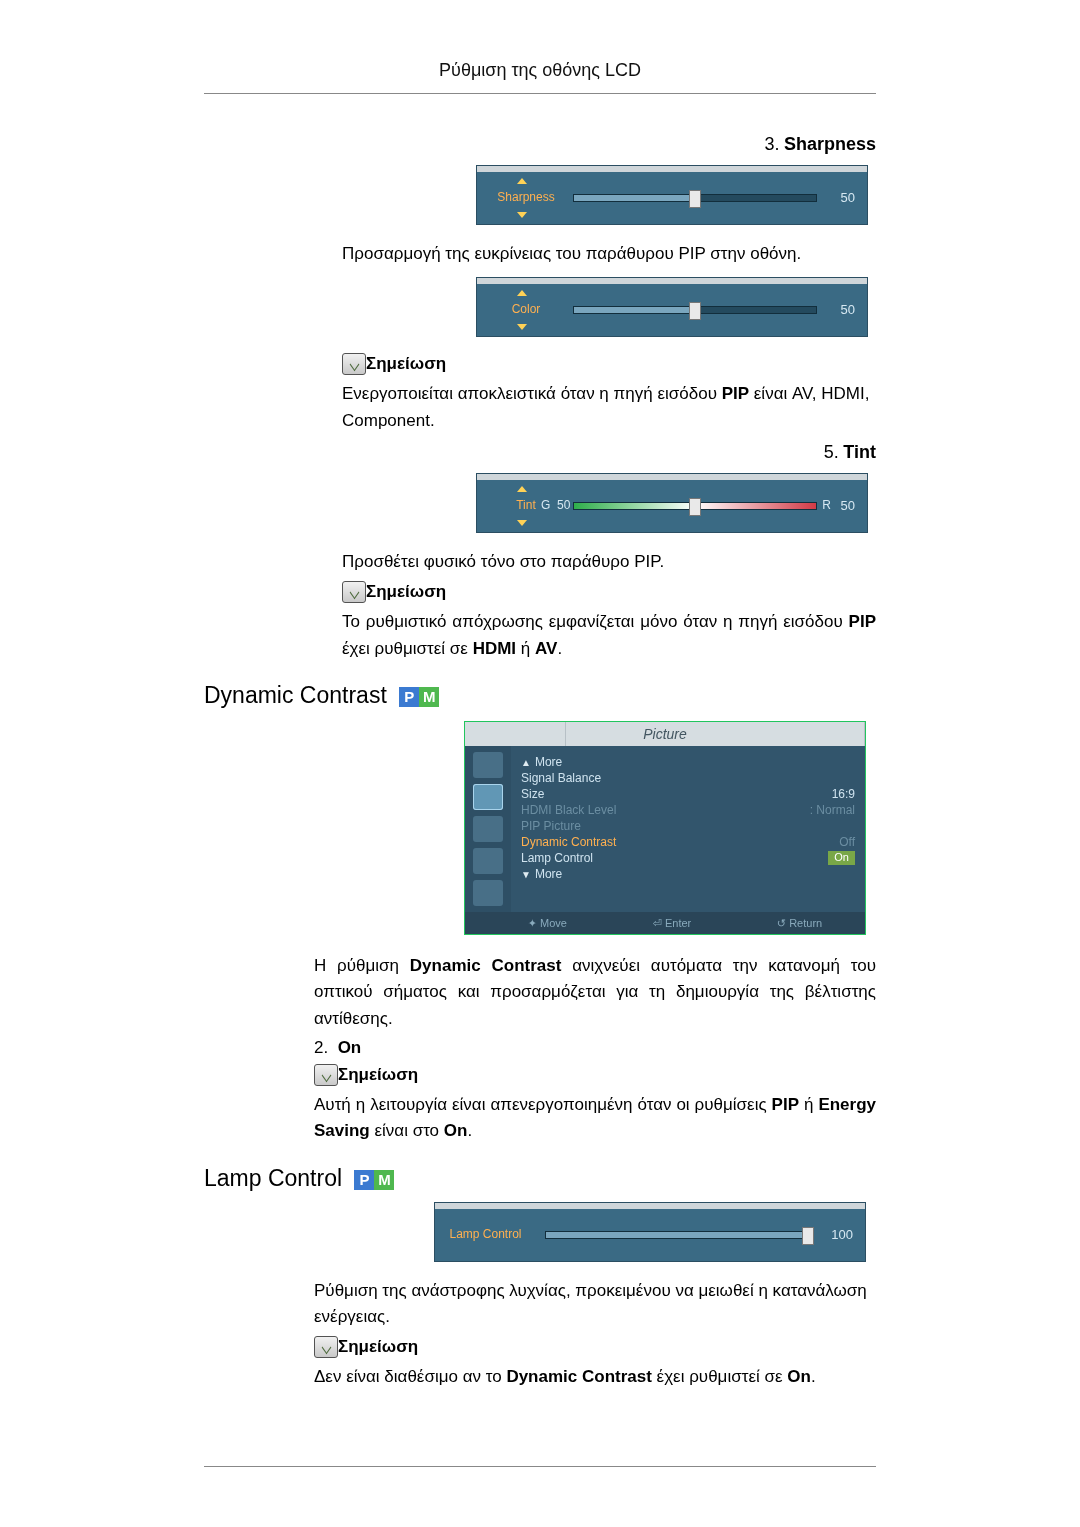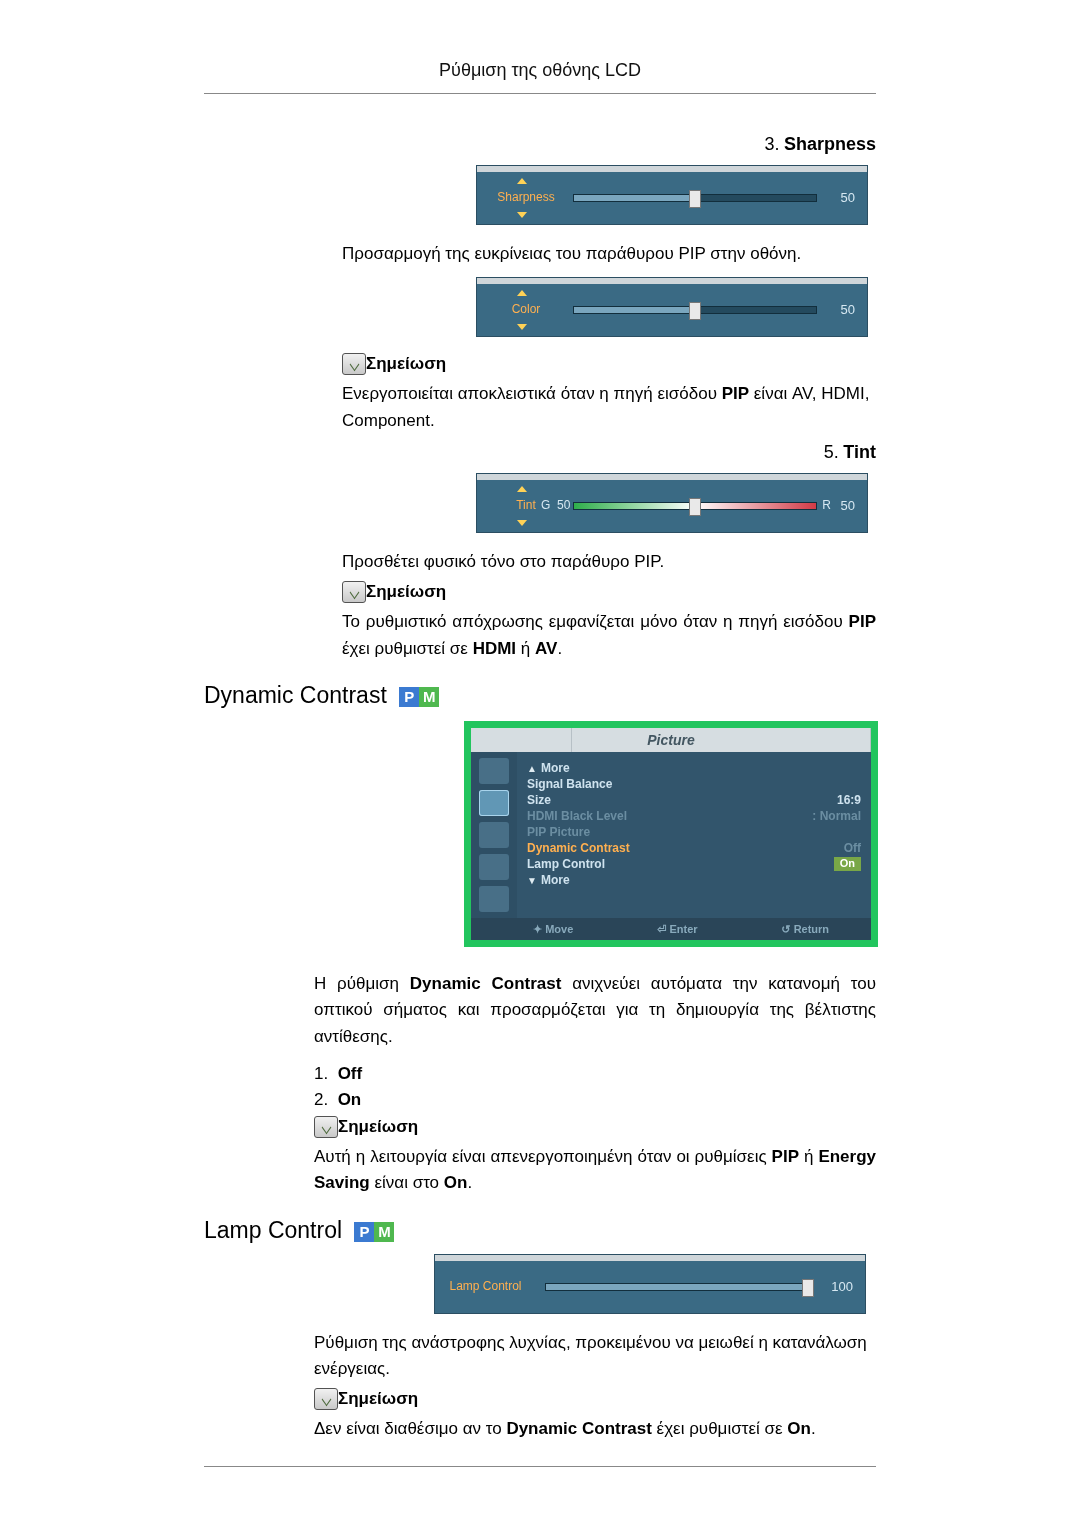--- a/index.html
+++ b/index.html
@@ -166,27 +166,26 @@
     width: 20px; height: 20px;
     font-size: 15px;
     font-weight: bold;
     text-align: center;
     line-height: 20px;
     color: #fff;
   }
   .pm-p { background: #3b7ad1; }
   .pm-m { background: #4fb84f; }
   .menu-panel {
-    margin: 12px 0 24px 260px;
+    margin: 12px 0 18px 260px;
     width: 400px;
     background: #32556c;
-    border: 7px solid #22c55e;
+    border: 1px solid #22c55e;
     font-size: 12px;
     color: #cfe3ef;
-    font-weight: bold;
   }
   .menu-tabbar {
     height: 24px;
     background: #d6dde1;
     display: flex;
   }
   .menu-tabbar .tab {
     flex: 1;
     border-right: 1px solid #b7c0c6;
     height: 100%;
@@ -380,23 +379,20 @@
     </div>
     <div class="menu-footer">
       <span>✦ <span>Move</span></span>
       <span>⏎ <span>Enter</span></span>
       <span>↺ <span>Return</span></span>
     </div>
   </div>
   <div class="body-text justify" style="margin-left:110px">
     <span>Η ρύθμιση </span><b>Dynamic Contrast</b><span> ανιχνεύει αυτόματα την κατανομή του οπτικού σήματος και προσαρμόζεται για τη δημιουργία της βέλτιστης αντίθεσης.</span>
   </div>
-  <div class="ol-item" style="margin-left:110px; margin-top:14px">
-    <span>1.</span>&nbsp;&nbsp;<b>Off</b>
-  </div>
   <div class="ol-item" style="margin-left:110px">
     <span>2.</span>&nbsp;&nbsp;<b>On</b>
   </div>
   <div class="note-row" style="margin-left:110px">
     <span class="note-icon"></span>
     <span>Σημείωση</span>
   </div>
   <div class="body-text justify" style="margin-left:110px">
     <span>Αυτή η λειτουργία είναι απενεργοποιημένη όταν οι ρυθμίσεις </span><b>PIP</b><span> ή </span><b>Energy Saving</b><span> είναι στο </span><b>On</b><span>.</span>
   </div>

